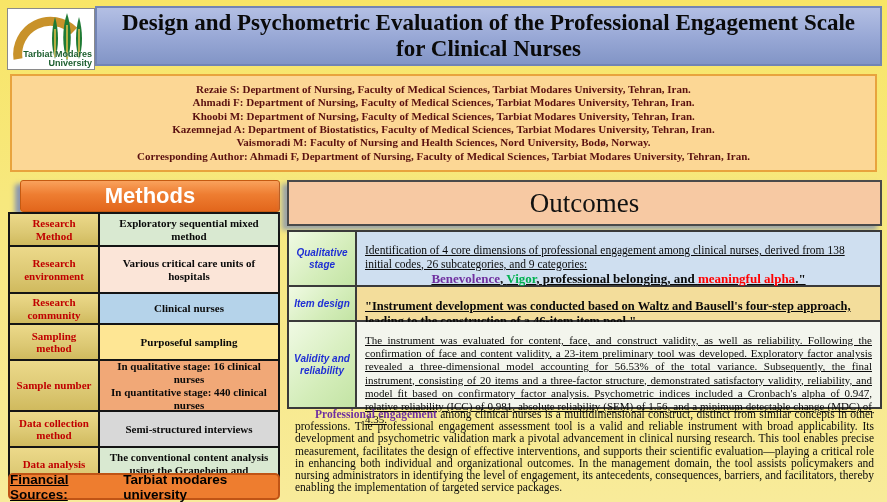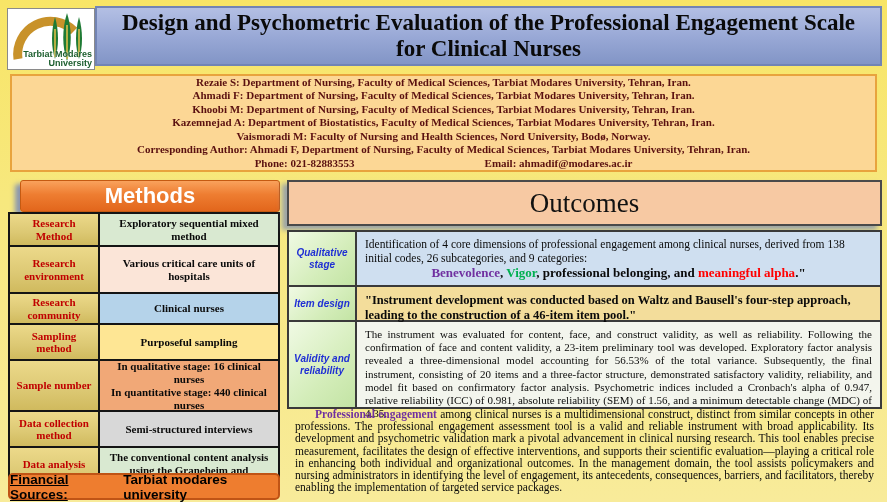--- a/index.html
+++ b/index.html
@@ -96,21 +96,21 @@
   .o-row{ display:flex; }
   .o-row + .o-row{ margin-top:2px; }
   .o-label{
     width:66px; flex:none;
     background:linear-gradient(135deg,#f0fae4 0%, #d4edba 60%, #c3e4a4 100%);
     color:#1f2fd4; font-weight:bold; font-style:italic;
     font-family:"Liberation Sans", sans-serif; font-size:10px; line-height:12px;
     display:flex; align-items:center; justify-content:center; text-align:center;
     padding:2px; margin-right:2px;
   }
-  .o-body{ flex:1; padding:6px 8px; color:#0a0a0a; }
+  .o-body{ flex:1; padding:12px 8px; color:#0a0a0a;text-decoration:underline; }
   .h53{height:53px}.h33{height:33px}.h85{height:85px}
   .bg-ltblue{background:#cfdff0}
   .bg-gold{background:#f3dd9b}
   .bg-white{background:#f3f5ed}
   .qual-text{ font-size:11.5px; line-height:13.5px; text-align:left; }
   .cat-line{ text-align:center; font-weight:bold; font-size:13px; line-height:16px; }
   .c-purple{color:#7030a0}.c-green{color:#00b050}.c-red{color:#ff0000}.c-black{color:#0a0a0a}
   .item-text{ font-weight:bold; font-size:12.5px; line-height:14.5px; text-align:left; }
   .validity-text{ font-size:11px; line-height:13.2px; text-align:justify; }
   
@@ -144,24 +144,20 @@
     <div class="page-title">Design and Psychometric Evaluation of the Professional Engagement Scale for Clinical Nurses</div>
   </div>
 
   <div class="authors-box">
     <div class="author-line">Rezaie S: Department of Nursing, Faculty of Medical Sciences, Tarbiat Modares University, Tehran, Iran.</div>
     <div class="author-line">Ahmadi F: Department of Nursing, Faculty of Medical Sciences, Tarbiat Modares University, Tehran, Iran.</div>
     <div class="author-line">Khoobi M: Department of Nursing, Faculty of Medical Sciences, Tarbiat Modares University, Tehran, Iran.</div>
     <div class="author-line">Kazemnejad A: Department of Biostatistics, Faculty of Medical Sciences, Tarbiat Modares University, Tehran, Iran.</div>
     <div class="author-line">Vaismoradi M: Faculty of Nursing and Health Sciences, Nord University, Bodø, Norway.</div>
     <div class="author-line">Corresponding Author: Ahmadi F, Department of Nursing, Faculty of Medical Sciences, Tarbiat Modares University, Tehran, Iran.</div>
-    <div class="contact-row">
-      <span>Phone: 021-82883553</span>
-      <span>Email: ahmadif@modares.ac.ir</span>
-    </div>
   </div>
 
   <div class="methods-header">
     <span>Methods</span>
   </div>
 
   <div class="methods-table">
     <div class="m-row h31">
       <div class="m-label h31">Research Method</div>
       <div class="m-value h31 bg-green">Exploratory sequential mixed method</div>

